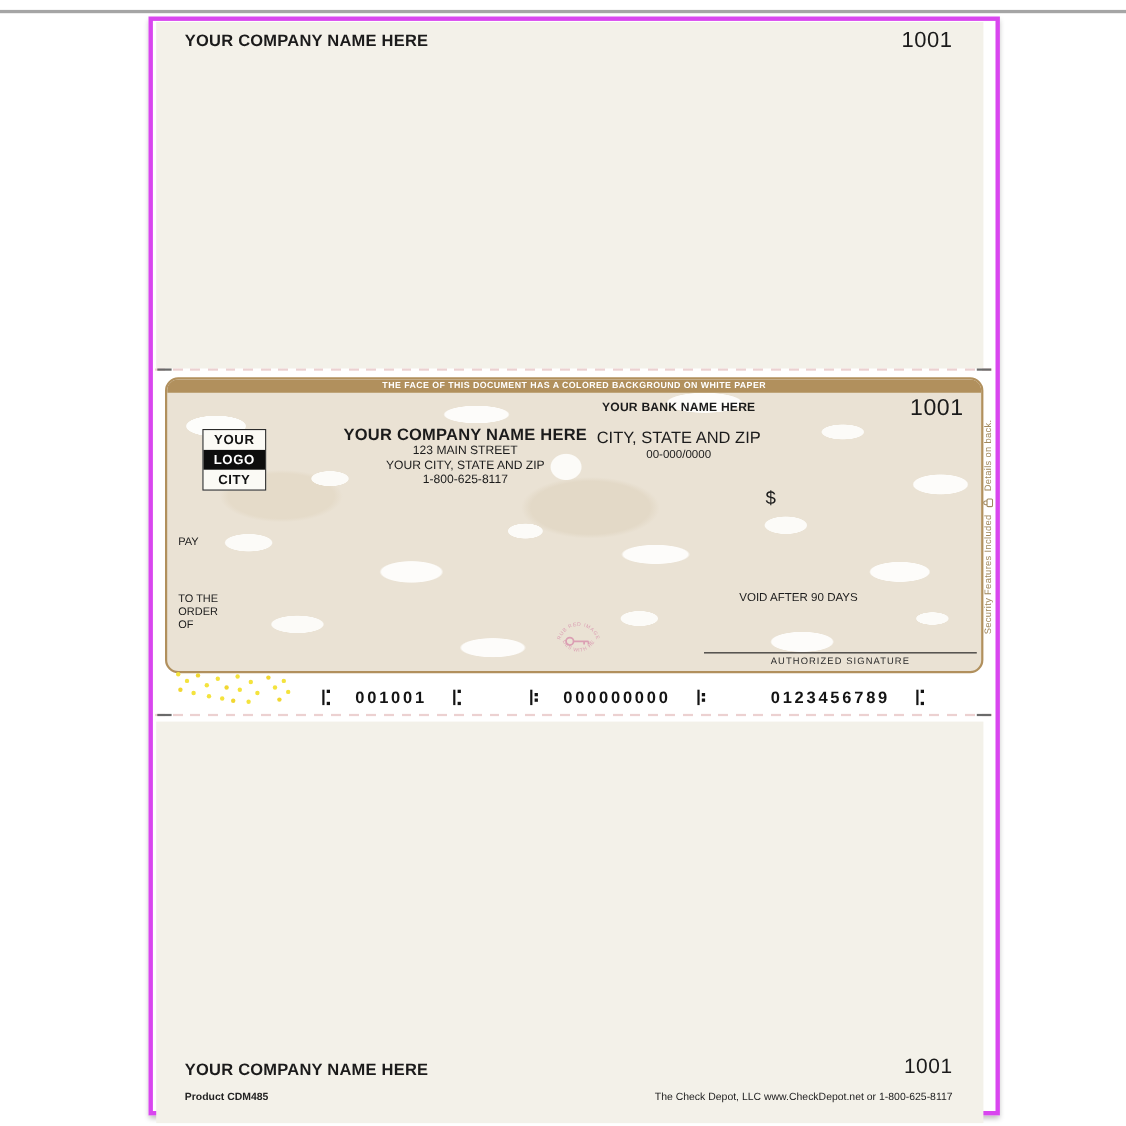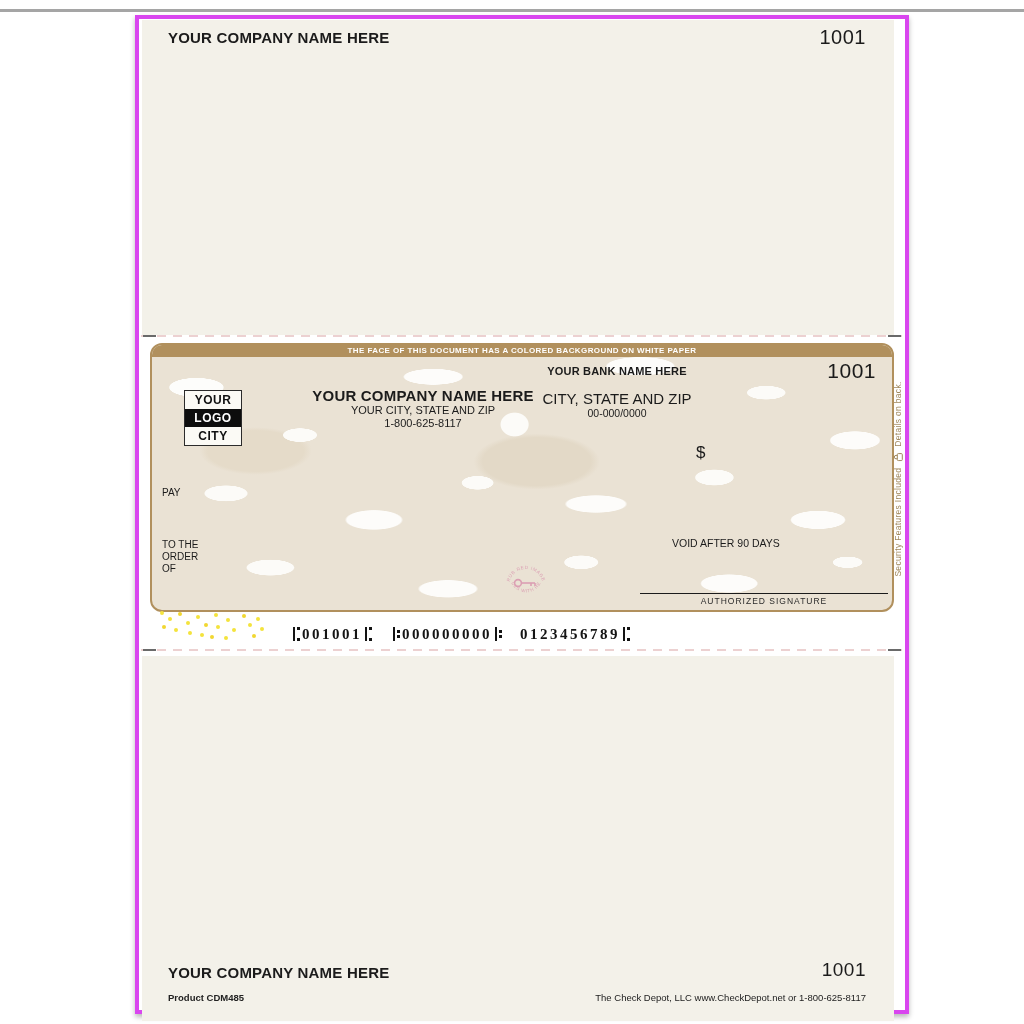--- a/index.html
+++ b/index.html
@@ -122,22 +122,22 @@
       8px 6px 0 0 #f4e33d, 18px 1px 0 0 #f1d731, 26px 10px 0 0 #f4e33d,
       2px 14px 0 0 #f1d731, 14px 17px 0 0 #f4e33d, 28px 20px 0 0 #f4e33d,
       36px 4px 0 0 #f4e33d, 44px 12px 0 0 #f1d731, 40px 22px 0 0 #f4e33d,
       54px 2px 0 0 #f4e33d, 56px 14px 0 0 #f4e33d, 50px 24px 0 0 #f1d731,
       66px 7px 0 0 #f4e33d, 72px 17px 0 0 #f4e33d, 64px 25px 0 0 #f4e33d,
       82px 3px 0 0 #f1d731, 88px 12px 0 0 #f4e33d, 96px 6px 0 0 #f4e33d,
       100px 16px 0 0 #f4e33d, 92px 23px 0 0 #f1d731;
   }
   .micr{
     position:absolute;left:151px;top:606px;height:18px;
-    font-family:Liberation Serif, serif;font-size:15px;font-weight:600;color:#141414;
-    display:flex;align-items:center;letter-spacing:2.5px;
+    font-family:Liberation Sans, sans-serif;font-size:15px;font-weight:600;color:#141414;
+    display:flex;align-items:center;letter-spacing:2.5px;gap:21px;
   }
   .micr .gap-m{display:inline-block;width:16px;}
   .sym{display:inline-block;position:relative;width:8px;height:14px;margin:0 2px;}
   .sym::before{content:"";position:absolute;left:1px;top:0;width:2px;height:14px;background:#141414;}
   .sym-onus::after{
     content:"";position:absolute;left:5px;top:0;width:3px;height:3px;background:#141414;
     box-shadow:0 11px 0 0 #141414;
   }
   .sym-transit::after{
     content:"";position:absolute;left:5px;top:3px;width:3px;height:3px;background:#141414;
@@ -166,20 +166,21 @@
     <div class="check-number">1001</div>
 
     <div class="logo-box">
       <div class="logo-row">YOUR</div>
       <div class="logo-row inverse">LOGO</div>
       <div class="logo-row">CITY</div>
     </div>
 
     <div class="company-block">
       <div class="company-name">YOUR COMPANY NAME HERE</div>
+      <div class="company-line">123 MAIN STREET</div>
       <div class="company-line">YOUR CITY, STATE AND ZIP</div>
       <div class="company-line">1-800-625-8117</div>
     </div>
 
     <div class="bank-block">
       <div class="bank-name">YOUR BANK NAME HERE</div>
       <div class="bank-city">CITY, STATE AND ZIP</div>
     </div>
     <div class="fraction">00-000/0000</div>
 

